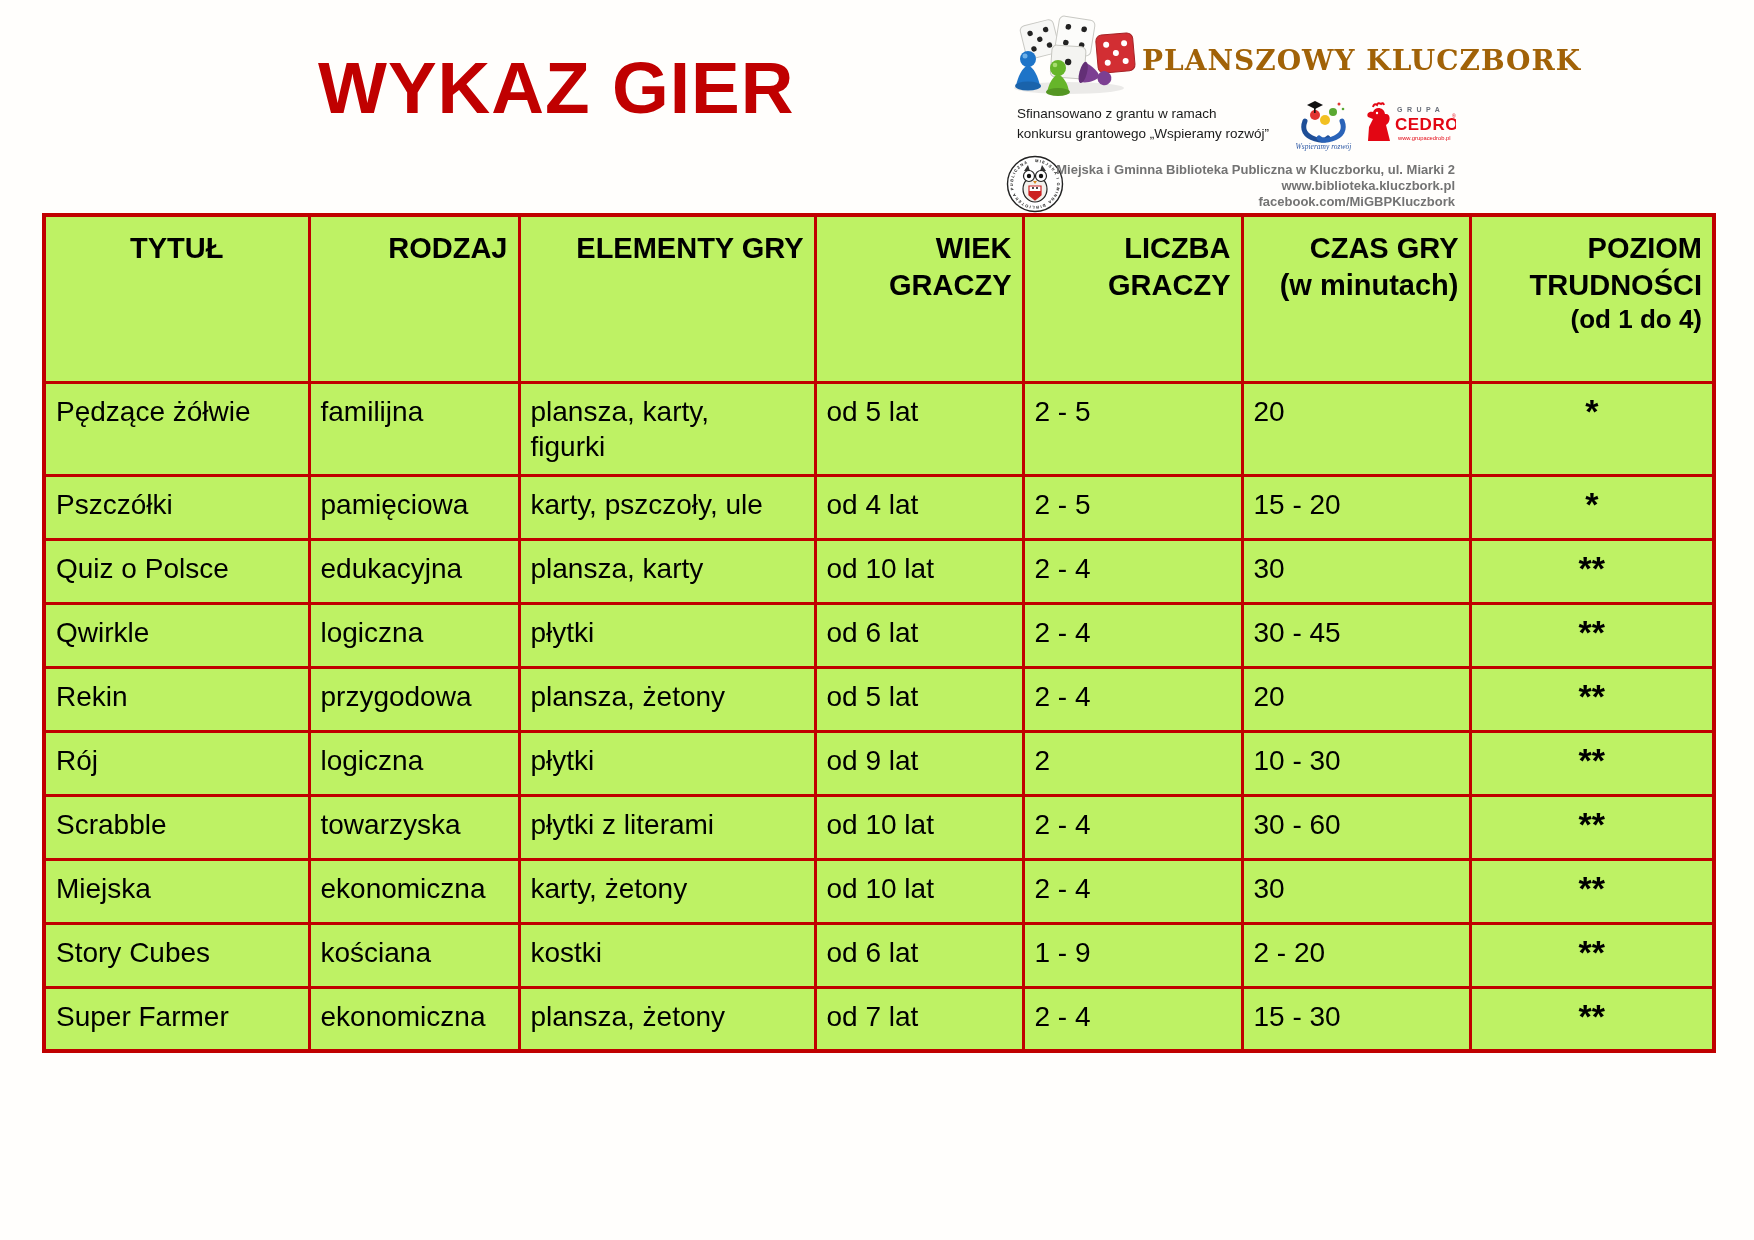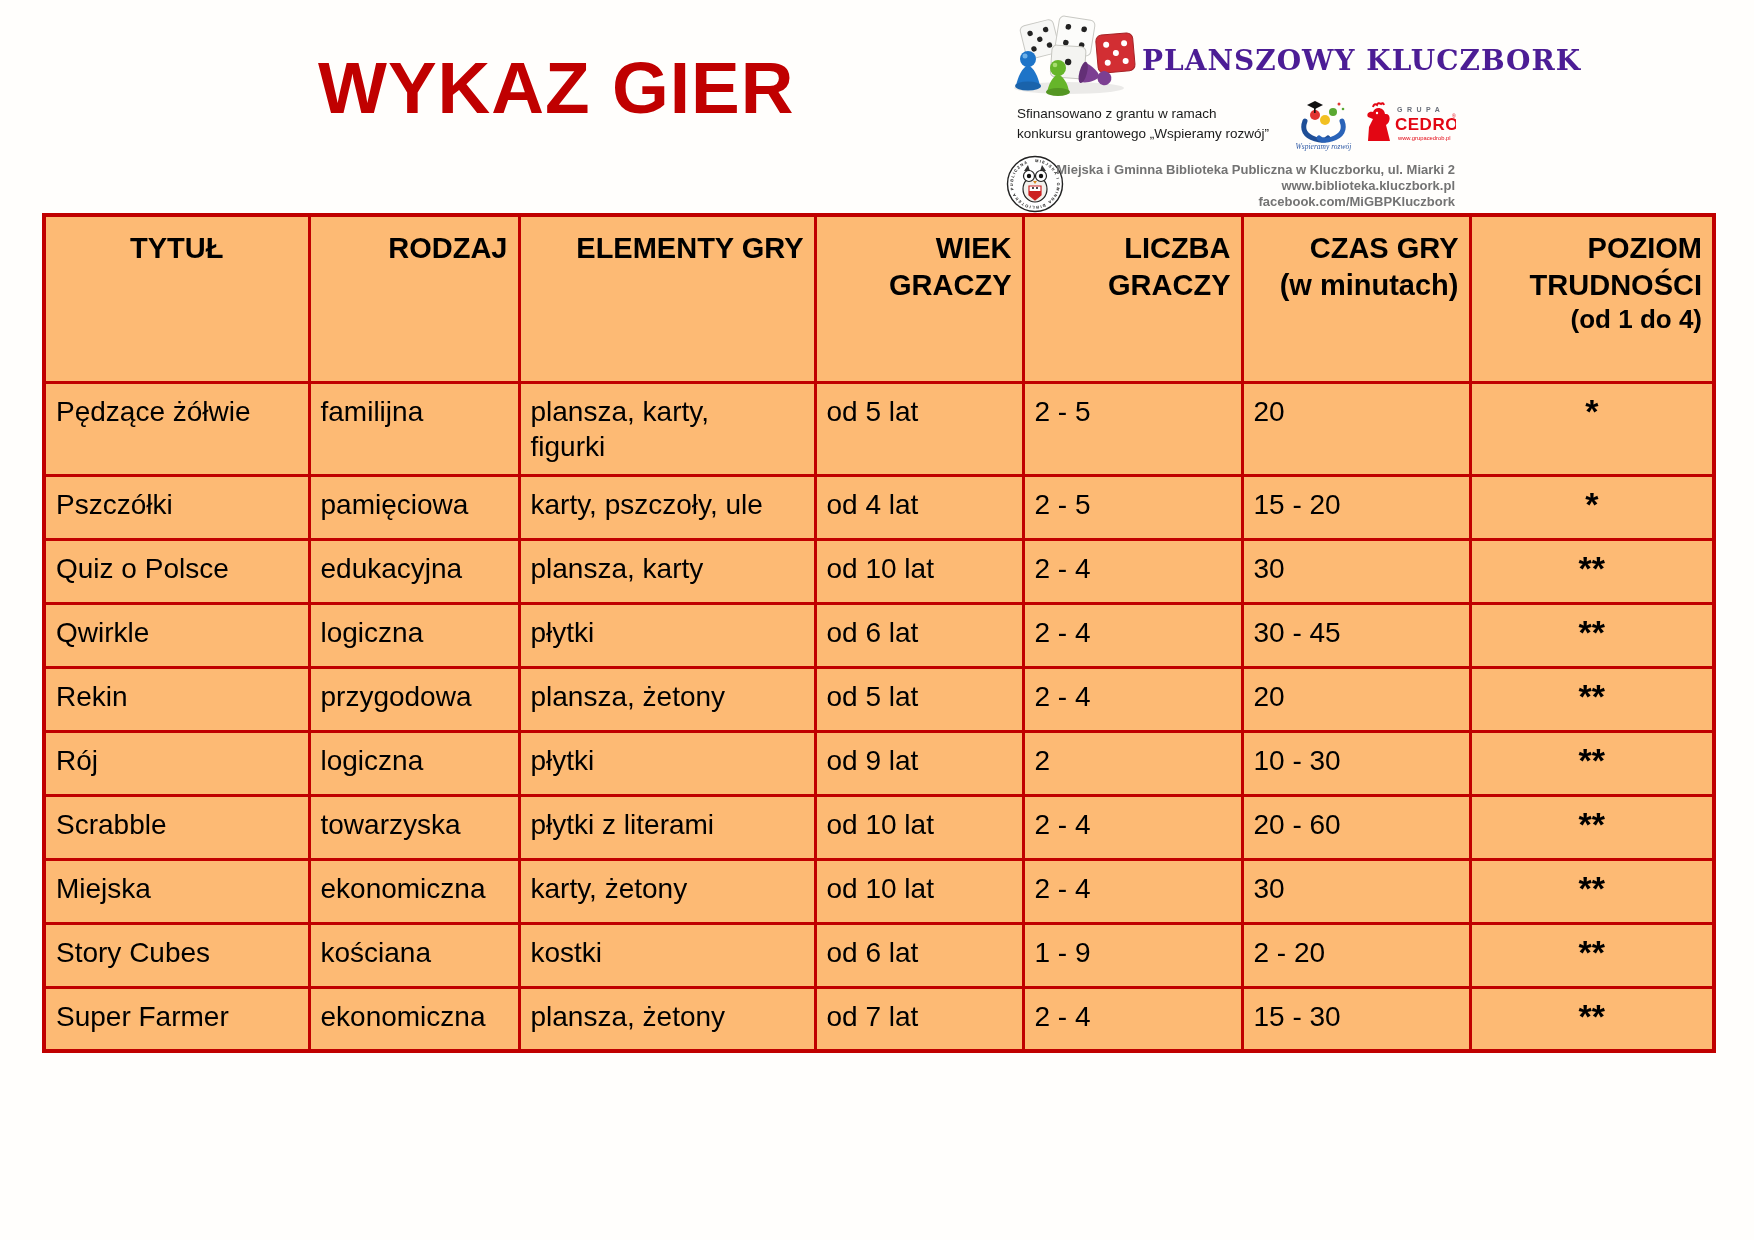--- a/index.html
+++ b/index.html
@@ -9,33 +9,33 @@
   .page { position:absolute; inset:0; background:#fffefc; }
 
   
   .main-title { position:absolute; left:318px; top:46px; font-size:73px; font-weight:bold;
                 letter-spacing:1px; color:var(--accent,#C00000); }
 
   
   .dice-art   { position:absolute; left:1003px; top:6px; width:138px; height:90px; }
   .logo-title { position:absolute; left:1142px; top:44px; width:330px;
                 font-family:"DejaVu Serif", serif; font-weight:bold; font-size:28px;
-                letter-spacing:1px; color:#4c1d95; white-space:nowrap; }
+                letter-spacing:1px; color:#a16207; white-space:nowrap; }
   .grant-note { position:absolute; left:1017px; top:104px; font-size:13.5px; line-height:20px;
                 color:#1a1a1a; }
   .wsp-logo   { position:absolute; left:1295px; top:95px; width:57px; height:57px; }
   .cedrob-logo{ position:absolute; left:1360px; top:101px; width:96px; height:47px; }
   .owl-logo   { position:absolute; left:1006px; top:155px; width:58px; height:58px; }
   .library-info { position:absolute; right:299px; top:162px; width:460px; text-align:right;
                   font-size:13px; line-height:16px; font-weight:bold; color:#737373; }
 
   
   table.games { position:absolute; left:42px; top:213px; width:1670px;
                 border-collapse:collapse; table-layout:fixed;
-                background:#fdba74; }
+                background:#bef264; }
   table.games, table.games th, table.games td { border:3px solid var(--accent,#C00000); }
   table.games { border-width:4px; }
   thead tr { height:167px; }
   tbody tr { height:64px; }
   tbody tr.tall { height:93px; }
   th { vertical-align:top; text-align:right; padding:13px 10px 0 10px;
        font-size:29px; font-weight:bold; line-height:1.26; color:#000; }
   th.center { text-align:center; }
   th .hsub { font-weight:bold; }
   th:last-child .hsub { font-size:26px; }
@@ -256,21 +256,21 @@
           <td>2</td>
           <td>10 - 30</td>
           <td class="lvl">**</td>
         </tr>
         <tr>
           <td>Scrabble</td>
           <td>towarzyska</td>
           <td>płytki z literami</td>
           <td>od 10 lat</td>
           <td>2 - 4</td>
-          <td>20 - 60</td>
+          <td>30 - 60</td>
           <td class="lvl">**</td>
         </tr>
         <tr>
           <td>Miejska</td>
           <td>ekonomiczna</td>
           <td>karty, żetony</td>
           <td>od 10 lat</td>
           <td>2 - 4</td>
           <td>30</td>
           <td class="lvl">**</td>

